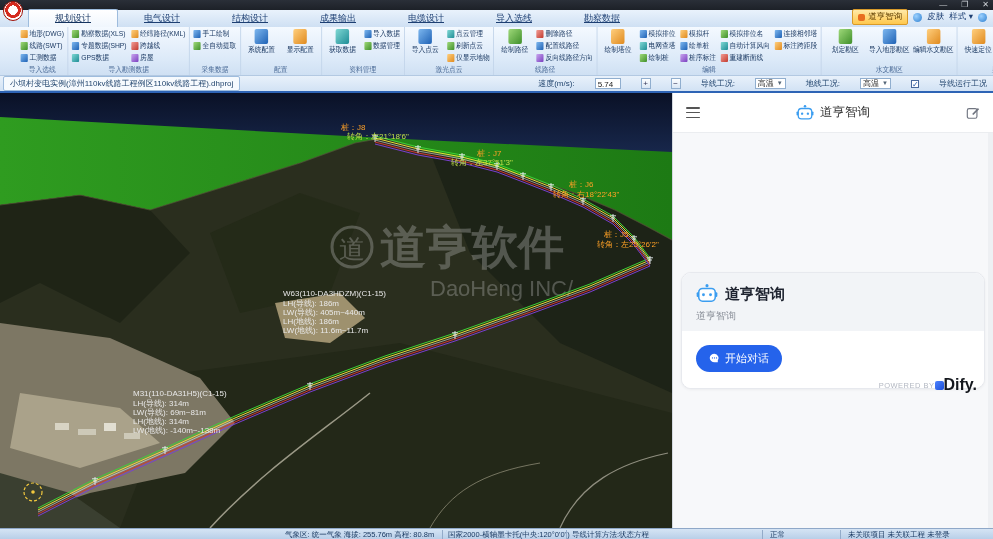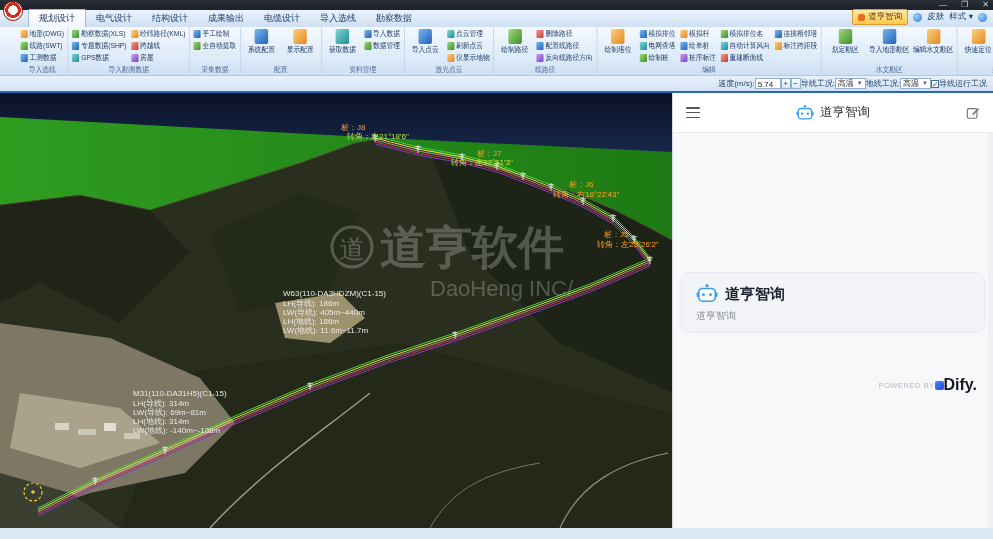--- a/index.html
+++ b/index.html
@@ -7,21 +7,21 @@
   .app{position:relative;width:993px;height:539px;background:#dce9f7;overflow:hidden;}
 
   
   .titlebar{position:absolute;left:0;top:0;width:100%;height:10px;background:linear-gradient(#2a2f38,#1d2128);}
   .winbtns{position:absolute;right:4px;top:0;display:flex;gap:14px;color:#cfd3d8;font-size:8px;line-height:10px;}
   .winbtns span{cursor:default;}
   .applogo{position:absolute;left:3px;top:1px;width:20px;height:20px;border-radius:50%;background:radial-gradient(circle at 50% 45%,#fff 0 35%,#d42a1e 36% 58%,#fff 59% 74%,#c2281c 75%);border:1.5px solid #a01309;z-index:30;}
 
   
   .tabrow{position:absolute;left:0;top:10px;width:100%;height:17px;background:linear-gradient(#e9f2fc,#cfe0f3);display:flex;align-items:flex-end;padding-left:28px;}
-  .rtab{font-size:9px;color:#1d3f73;padding:2px 10px 2px;white-space:nowrap;}
+  .rtab{font-size:9px;color:#1d3f73;padding:2px 26px 2px;white-space:nowrap;text-decoration:underline;}
   .rtab.active{background:linear-gradient(#ffffff,#f0f6fd);border:1px solid #9ebcdd;border-bottom:none;border-radius:2px 2px 0 0;color:#14335f;}
   .tabtools{margin-left:auto;display:flex;align-items:center;gap:5px;padding:0 6px 2px 0;}
   .aibtn{background:linear-gradient(#ffe9a8,#ffc84d);border:1px solid #d89a2a;border-radius:2px;font-size:8.5px;color:#5c3c00;padding:1px 5px;display:flex;gap:3px;align-items:center;}
   .aibtn .dot{width:7px;height:7px;border-radius:2px;background:#e86d1f;}
   .tool-ic{width:9px;height:9px;border-radius:50%;background:radial-gradient(circle at 35% 35%,#9cd1ff,#2d7fd0);}
   .tabtools .txt{font-size:8.5px;color:#1d3f73;white-space:nowrap;}
 
   
   .ribbon{position:absolute;left:0;top:27px;width:100%;height:49px;background:linear-gradient(#f4f9ff,#dbe9f8 70%,#cfe0f3);border-bottom:1px solid #b3c9e2;overflow:hidden;padding-left:17px;}
   .ribbon-inner{display:flex;height:100%;width:1104px;transform:scaleX(0.9);transform-origin:0 0;}
@@ -37,21 +37,21 @@
   .ic-b{background:linear-gradient(135deg,#7db7ef,#1f62b5);}
   .ic-g{background:linear-gradient(135deg,#9fd97a,#3f8f2a);}
   .ic-o{background:linear-gradient(135deg,#ffcf7e,#e08a1e);}
   .ic-t{background:linear-gradient(135deg,#7fd8d4,#1f8d96);}
   .ic-p{background:linear-gradient(135deg,#c9a6ef,#7a3fbf);}
   .ic-r{background:linear-gradient(135deg,#f29d96,#c23a2e);}
 
   
   .docbar{position:absolute;left:0;top:76px;width:100%;height:17px;background:linear-gradient(#e8f1fb,#d2e2f4);border-bottom:2px solid #2e64b5;display:flex;align-items:center;font-size:8px;color:#23466f;}
   .doctab{margin-left:3px;background:#f6fafe;border:1px solid #9ebcdd;border-radius:2px;padding:1px 6px;white-space:nowrap;max-width:430px;overflow:hidden;text-overflow:ellipsis;}
-  .docctrls{margin-left:auto;display:flex;align-items:center;gap:0;padding-right:6px;white-space:nowrap;}
+  .docctrls{margin-left:auto;display:flex;align-items:center;gap:20px;padding-right:6px;white-space:nowrap;}
   .mini-input{background:#fff;border:1px solid #90aecf;width:26px;height:11px;font-size:8px;line-height:11px;padding:0 2px;color:#222;}
   .mini-btn{background:linear-gradient(#fdfeff,#d9e6f4);border:1px solid #90aecf;width:10px;height:11px;font-size:8px;line-height:9px;text-align:center;color:#335;}
   .mini-sel{background:#fff;border:1px solid #90aecf;height:11px;font-size:8px;line-height:11px;padding:0 2px;color:#222;display:flex;align-items:center;gap:3px;}
   .mini-sel .car{font-size:6px;color:#567;}
   .chk{width:8px;height:8px;border:1px solid #49699c;background:#fff;font-size:8px;line-height:7px;text-align:center;color:#1e54a8;}
 
   
   .content{position:absolute;left:0;top:93px;width:100%;height:435px;display:flex;}
   .map{position:relative;width:672px;height:435px;background:#10182e;flex:none;}
   .map svg{display:block;}
@@ -366,20 +366,21 @@
               </div>
           </div>
         </div>
         <div class="grp-label">显示</div>
       </div>
 
     </div>
   </div>
 
   <div class="docbar">
+    <div class="doctab">小坝村变电实例(漳州110kv线路工程例区110kv线路工程).dhproj</div>
     <div class="docctrls">
       <span>速度(m/s):</span>
       <span class="mini-input">5.74</span>
       <span class="mini-btn">+</span>
       <span class="mini-btn">−</span>
       <span>导线工况:</span>
       <span class="mini-sel">
           <span>高温</span>
           <span class="car">▼</span>
         </span>
@@ -526,25 +527,47 @@
               <rect x="2.5" y="5" width="15" height="11.5" rx="3.5" fill="#fff" stroke="#3b9df0" stroke-width="1.4"></rect>
               <circle cx="6.8" cy="10.7" r="1.3" fill="#3b9df0"></circle>
                 <circle cx="13.2" cy="10.7" r="1.3" fill="#3b9df0"></circle>
               <rect x="0.6" y="8.4" width="1.9" height="4.4" rx="0.9" fill="#3b9df0"></rect>
               <rect x="17.5" y="8.4" width="1.9" height="4.4" rx="0.9" fill="#3b9df0"></rect>
             </svg>
             <span>道亨智询</span>
           </div>
           <div class="card-sub">道亨智询</div>
         </div>
+        <div class="card-body">
+          <button class="startbtn">
+            <svg width="11" height="11" viewBox="0 0 12 12">
+              <path d="M6,0.8 a5.2,4.6 0 1 0 0,9.2 l3.6,0 l0,-2.2 a5.2,4.6 0 0 0 -3.6,-7 Z" fill="#fff" transform="scale(1,1)"></path>
+              <circle cx="3.8" cy="5.4" r="0.7" fill="#2563eb"></circle>
+                <circle cx="6" cy="5.4" r="0.7" fill="#2563eb"></circle>
+                <circle cx="8.2" cy="5.4" r="0.7" fill="#2563eb"></circle>
+            </svg>
+            <span>开始对话</span>
+          </button>
+        </div>
       </div>
 
       <div class="powered">
         <span class="pb">POWERED BY</span>
         <span class="dify-logo"></span>
         <span class="dify-name">Dify.</span>
       </div>
       <div class="chat-scroll"></div>
     </aside>
   </div>
 
+  <div class="statusbar">
+    <span style="left:285px">气象区: 统一气象  海拔: 255.76m  高程: 80.8m</span>
+    <i class="sep" style="left:442px"></i>
+    <span style="left:448px">国家2000-横轴墨卡托(中央:120°0'0")</span>
+    <i class="sep" style="left:566px"></i>
+    <span style="left:572px">导线计算方法:状态方程</span>
+    <i class="sep" style="left:762px"></i>
+    <span style="left:770px">正常</span>
+    <i class="sep" style="left:840px"></i>
+    <span style="left:848px">未关联项目 未关联工程 未登录</span>
+  </div>
 
 </div>
 
 </body></html>

